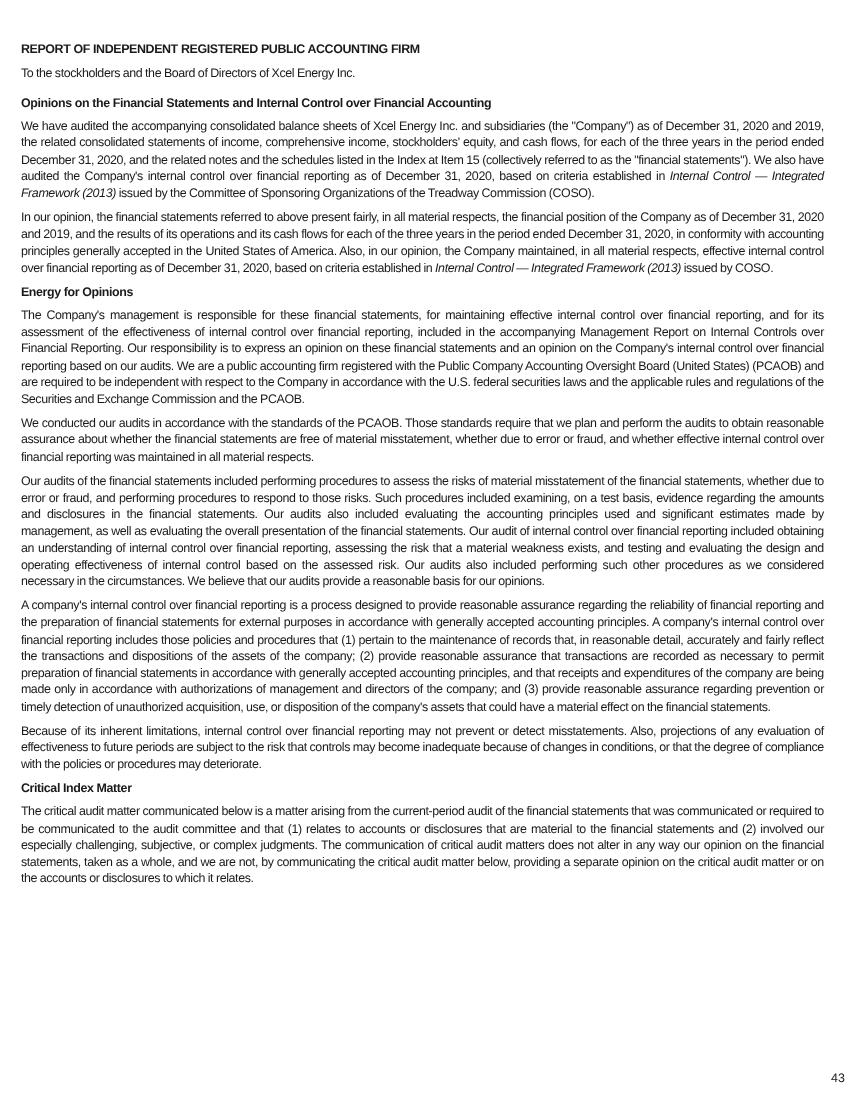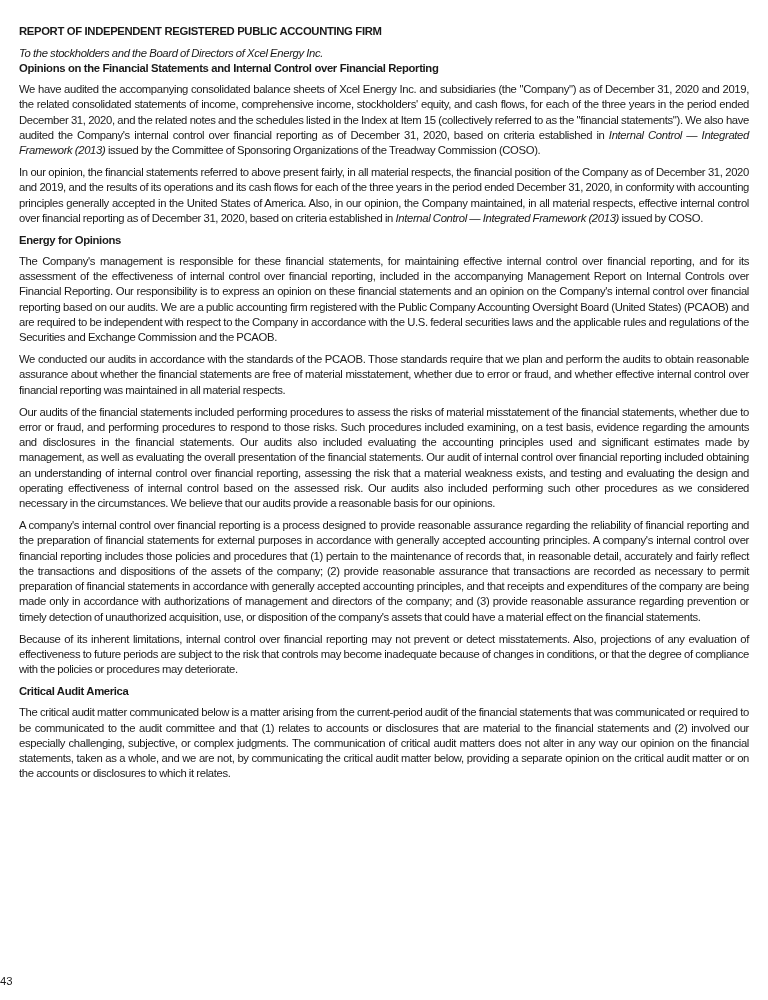--- a/index.html
+++ b/index.html
@@ -11,21 +11,21 @@
       width: 768px;
       height: 1000px;
       position: relative;
       overflow: hidden;
       color: #1a1a1a;
       font-family: "Liberation Sans", "DejaVu Sans", sans-serif;
     }
     .page {
       position: absolute;
       left: 19px;
-      top: 24px;
+      top: 38px;
       width: 730px;
     }
     .heading {
       font-weight: bold;
       font-size: 11.3px;
       line-height: 14px;
       margin: 0 0 7px 0;
       letter-spacing: -0.35px;
       transform-origin: left top;
     }
@@ -37,58 +37,57 @@
       line-height: 15.2px;
       margin: 0 0 7px 0;
       text-align: justify;
       letter-spacing: -0.35px;
       word-spacing: -0.3px;
     }
     .para em {
       font-style: italic;
     }
     .salutation {
-      margin-bottom: 0;
-      font-style: italic;
+      margin-bottom: 12px;
     }
     .page-number {
       position: absolute;
       top: 974px;
       left: 0;
       width: 768px;
-      text-align: left;
+      text-align: right;
       font-size: 11.3px;
       line-height: 14px;
       color: #1a1a1a;
     }
   </style>
 </head>
 <body>
 
 <div class="page">
   <div class="heading report-title">REPORT OF INDEPENDENT REGISTERED PUBLIC ACCOUNTING FIRM</div>
   <p class="para salutation">To the stockholders and the Board of Directors of Xcel Energy Inc.</p>
 
   <section>
-    <div class="heading">Opinions on the Financial Statements and Internal Control over Financial Reporting</div>
+    <div class="heading">Opinions on the Financial Statements and Internal Control over Financial Accounting</div>
     <p class="para"><span>We have audited the accompanying consolidated balance sheets of Xcel Energy Inc. and subsidiaries (the "Company") as of December 31, 2020 and 2019, the related consolidated statements of income, comprehensive income, stockholders' equity, and cash flows, for each of the three years in the period ended December 31, 2020, and the related notes and the schedules listed in the Index at Item 15 (collectively referred to as the "financial statements"). We also have audited the Company's internal control over financial reporting as of December 31, 2020, based on criteria established in </span><em>Internal Control — Integrated Framework (2013)</em><span> issued by the Committee of Sponsoring Organizations of the Treadway Commission (COSO).</span></p>
     <p class="para"><span>In our opinion, the financial statements referred to above present fairly, in all material respects, the financial position of the Company as of December 31, 2020 and 2019, and the results of its operations and its cash flows for each of the three years in the period ended December 31, 2020, in conformity with accounting principles generally accepted in the United States of America. Also, in our opinion, the Company maintained, in all material respects, effective internal control over financial reporting as of December 31, 2020, based on criteria established in </span><em>Internal Control — Integrated Framework (2013)</em><span> issued by COSO.</span></p>
   </section>
 
   <section>
     <div class="heading">Energy for Opinions</div>
     <p class="para">The Company's management is responsible for these financial statements, for maintaining effective internal control over financial reporting, and for its assessment of the effectiveness of internal control over financial reporting, included in the accompanying Management Report on Internal Controls over Financial Reporting. Our responsibility is to express an opinion on these financial statements and an opinion on the Company's internal control over financial reporting based on our audits. We are a public accounting firm registered with the Public Company Accounting Oversight Board (United States) (PCAOB) and are required to be independent with respect to the Company in accordance with the U.S. federal securities laws and the applicable rules and regulations of the Securities and Exchange Commission and the PCAOB.</p>
     <p class="para">We conducted our audits in accordance with the standards of the PCAOB. Those standards require that we plan and perform the audits to obtain reasonable assurance about whether the financial statements are free of material misstatement, whether due to error or fraud, and whether effective internal control over financial reporting was maintained in all material respects.</p>
     <p class="para">Our audits of the financial statements included performing procedures to assess the risks of material misstatement of the financial statements, whether due to error or fraud, and performing procedures to respond to those risks. Such procedures included examining, on a test basis, evidence regarding the amounts and disclosures in the financial statements. Our audits also included evaluating the accounting principles used and significant estimates made by management, as well as evaluating the overall presentation of the financial statements. Our audit of internal control over financial reporting included obtaining an understanding of internal control over financial reporting, assessing the risk that a material weakness exists, and testing and evaluating the design and operating effectiveness of internal control based on the assessed risk. Our audits also included performing such other procedures as we considered necessary in the circumstances. We believe that our audits provide a reasonable basis for our opinions.</p>
   </section>
 
   <section>
     <p class="para">A company's internal control over financial reporting is a process designed to provide reasonable assurance regarding the reliability of financial reporting and the preparation of financial statements for external purposes in accordance with generally accepted accounting principles. A company's internal control over financial reporting includes those policies and procedures that (1) pertain to the maintenance of records that, in reasonable detail, accurately and fairly reflect the transactions and dispositions of the assets of the company; (2) provide reasonable assurance that transactions are recorded as necessary to permit preparation of financial statements in accordance with generally accepted accounting principles, and that receipts and expenditures of the company are being made only in accordance with authorizations of management and directors of the company; and (3) provide reasonable assurance regarding prevention or timely detection of unauthorized acquisition, use, or disposition of the company's assets that could have a material effect on the financial statements.</p>
     <p class="para">Because of its inherent limitations, internal control over financial reporting may not prevent or detect misstatements. Also, projections of any evaluation of effectiveness to future periods are subject to the risk that controls may become inadequate because of changes in conditions, or that the degree of compliance with the policies or procedures may deteriorate.</p>
   </section>
 
   <section>
-    <div class="heading">Critical Audit America</div>
+    <div class="heading">Critical Index Matter</div>
     <p class="para">The critical audit matter communicated below is a matter arising from the current-period audit of the financial statements that was communicated or required to be communicated to the audit committee and that (1) relates to accounts or disclosures that are material to the financial statements and (2) involved our especially challenging, subjective, or complex judgments. The communication of critical audit matters does not alter in any way our opinion on the financial statements, taken as a whole, and we are not, by communicating the critical audit matter below, providing a separate opinion on the critical audit matter or on the accounts or disclosures to which it relates.</p>
   </section>
 </div>
 
 <div class="page-number">43</div>
 
 </body></html>

